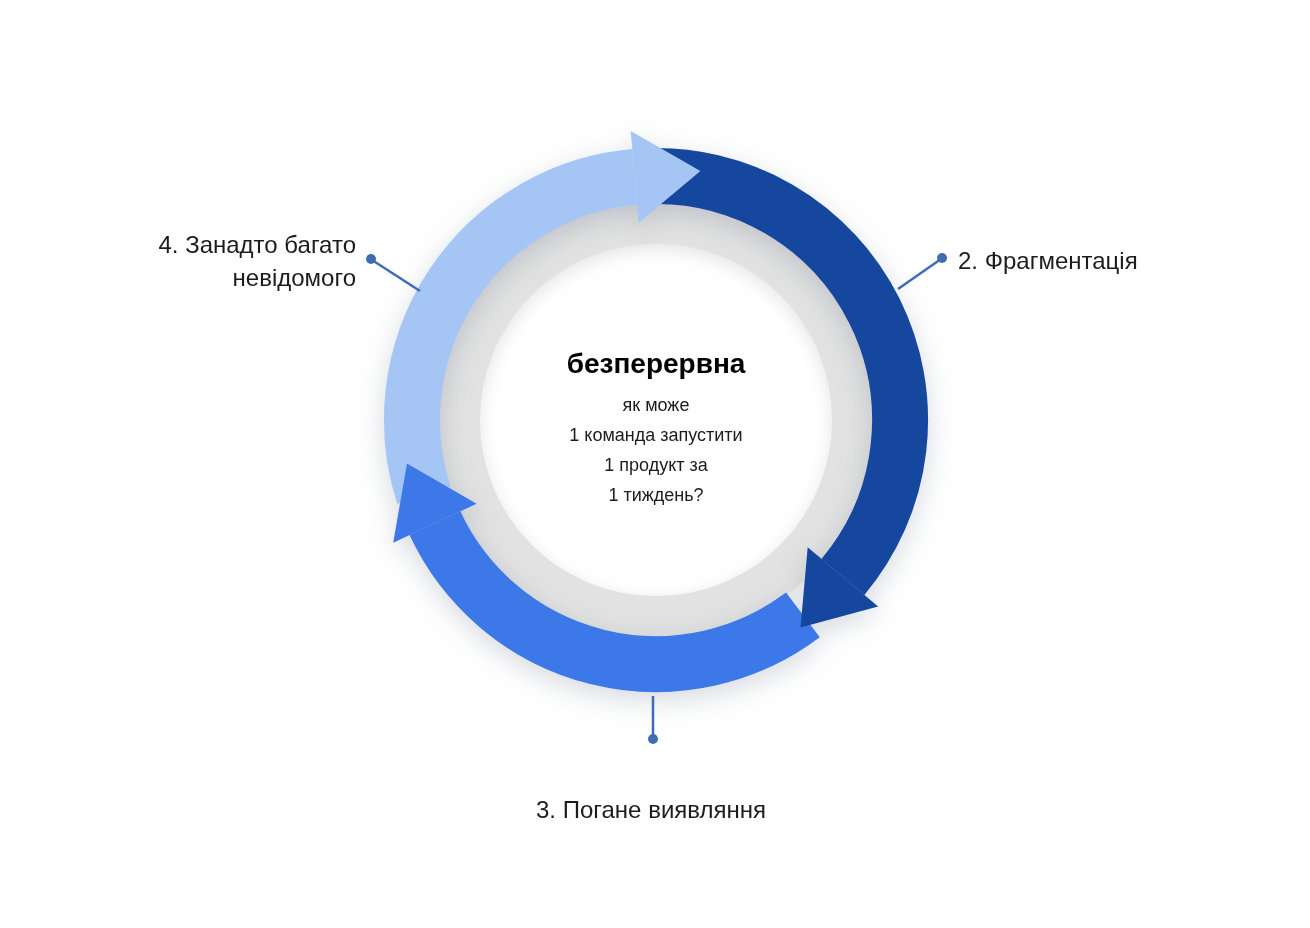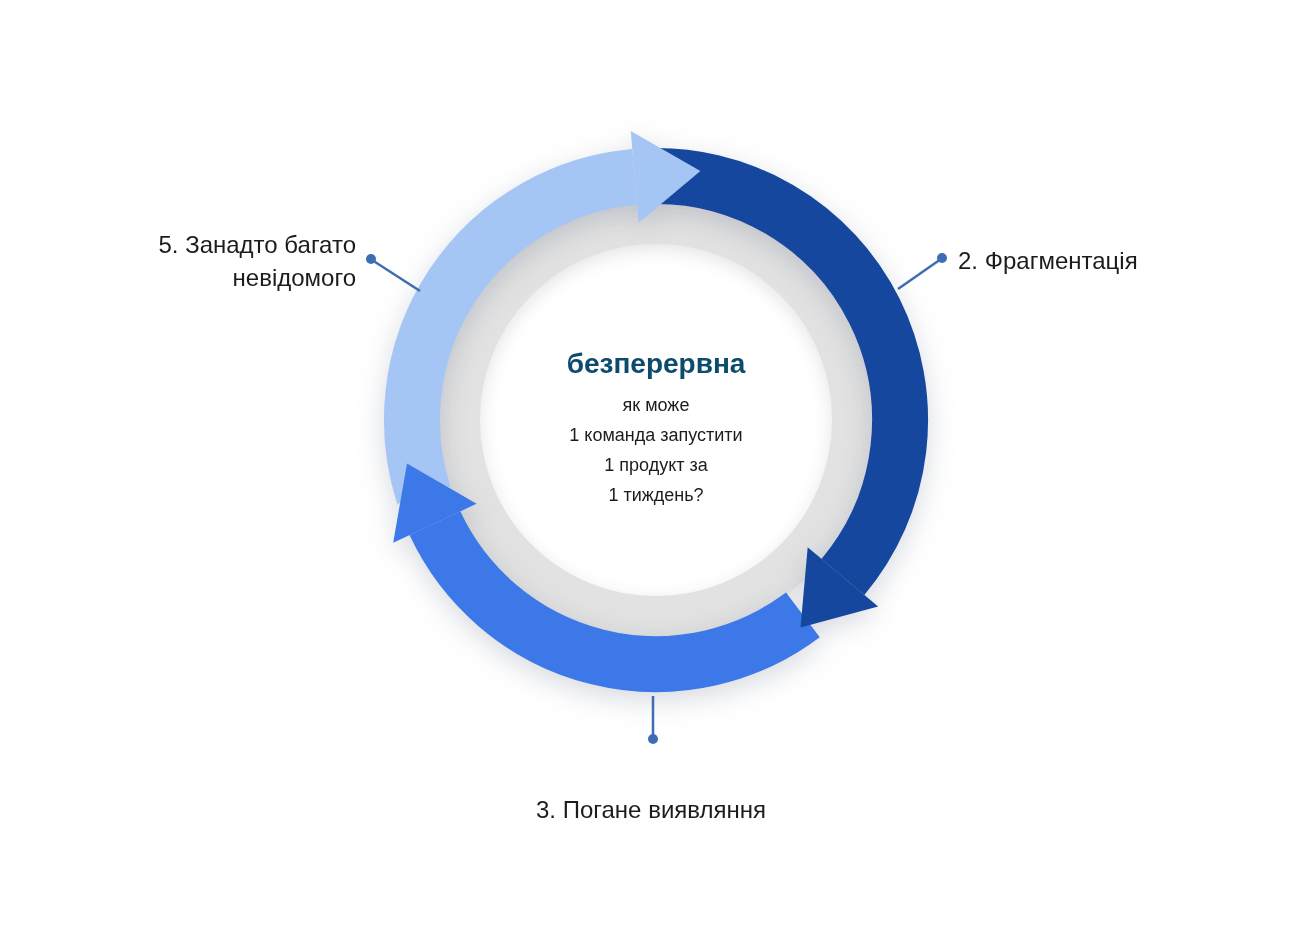--- a/index.html
+++ b/index.html
@@ -12,21 +12,21 @@
   .arcs{filter:drop-shadow(0 8px 14px rgba(25,45,85,0.18));}
   .connector{stroke-width:2.5;fill:none;}
 
   .label{position:absolute;font-size:24px;color:#1c1c1c;line-height:33px;}
   .label .line{display:block;}
   .label-1{left:120px;top:228px;width:236px;text-align:right;}
   .label-2{left:958px;top:244px;white-space:nowrap;}
   .label-3{left:651px;top:757px;transform:translateX(-50%);white-space:nowrap;margin-top:36px;}
 
   .center-text{position:absolute;left:656px;top:426px;transform:translate(-50%,-50%);text-align:center;}
-  .center-title{font-weight:700;font-size:28px;line-height:42px;color:#0c4a6e;}
+  .center-title{font-weight:700;font-size:28px;line-height:42px;color:#000000;}
   .center-subtitle{font-size:18px;line-height:30px;color:#1c1c1c;margin-top:5px;}
   .center-title .line,.center-subtitle .line{display:block;}
 </style>
 </head>
 <body>
 
 <div class="canvas">
 
   <svg width="1310" height="928" viewBox="0 0 1310 928" aria-hidden="true">
 
@@ -46,21 +46,21 @@
     <circle cx="371" cy="259" r="5" fill="#3f6db4"></circle>
 
     <line class="connector" x1="941" y1="259" x2="898" y2="289" stroke="#3f6db4"></line>
     <circle cx="942" cy="258" r="5" fill="#3f6db4"></circle>
 
     <line class="connector" x1="653" y1="696" x2="653" y2="737" stroke="#3f6db4"></line>
     <circle cx="653" cy="739" r="5" fill="#3f6db4"></circle>
   </svg>
 
   <div class="label label-1">
-    <span class="line">5. Занадто багато</span>
+    <span class="line">4. Занадто багато</span>
     <span class="line">невідомого</span>
   </div>
 
   <div class="label label-2">
     <span class="line">2. Фрагментація</span>
   </div>
 
   <div class="label label-3">
     <span class="line">3. Погане виявляння</span>
   </div>

